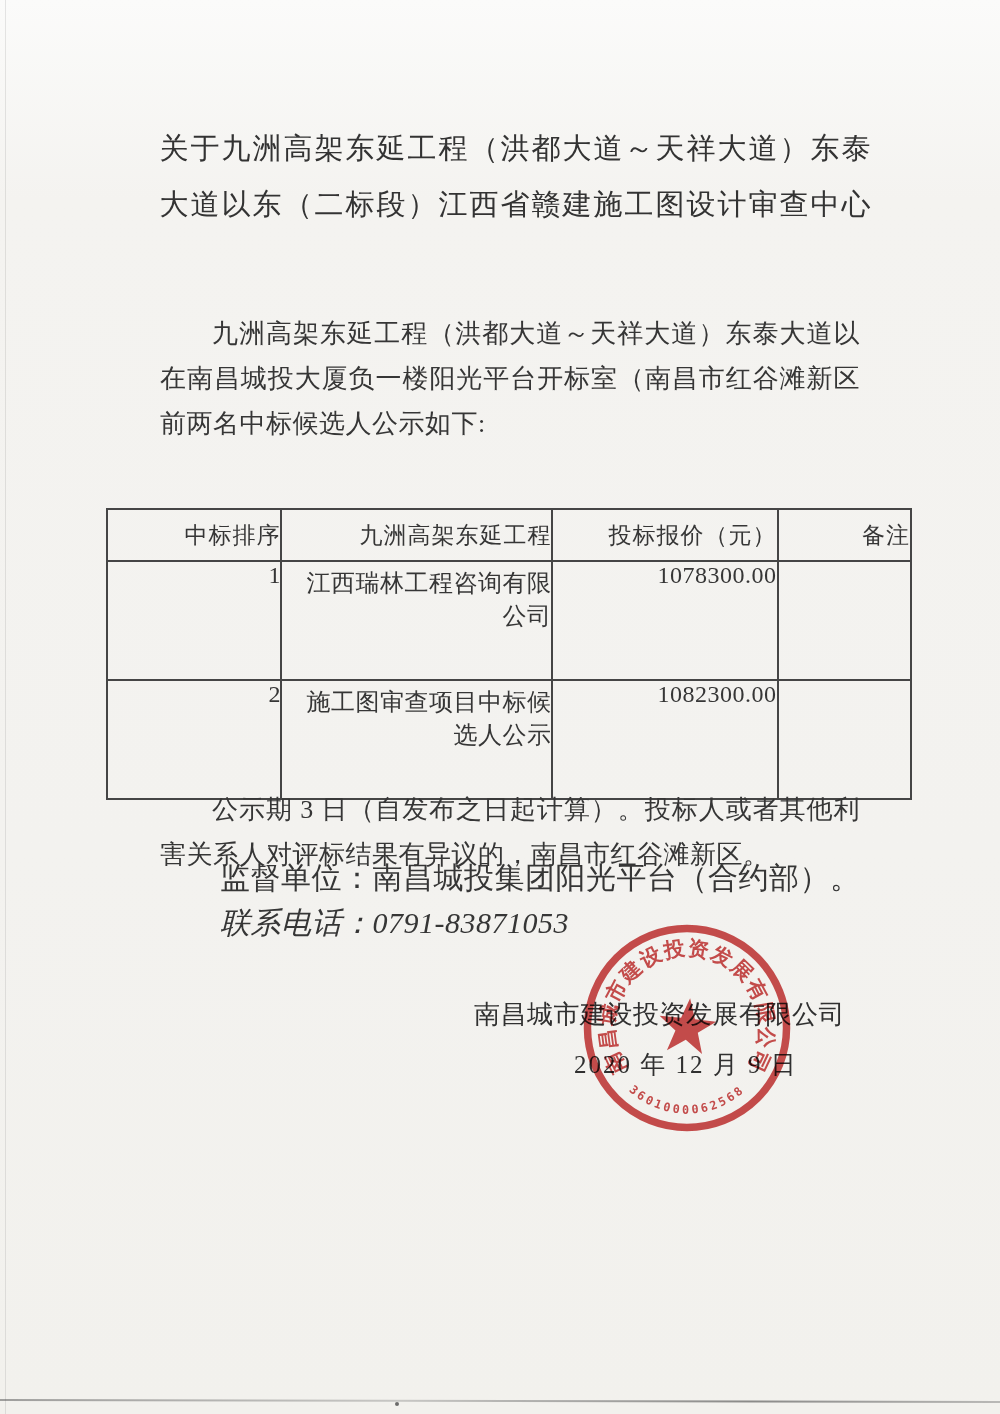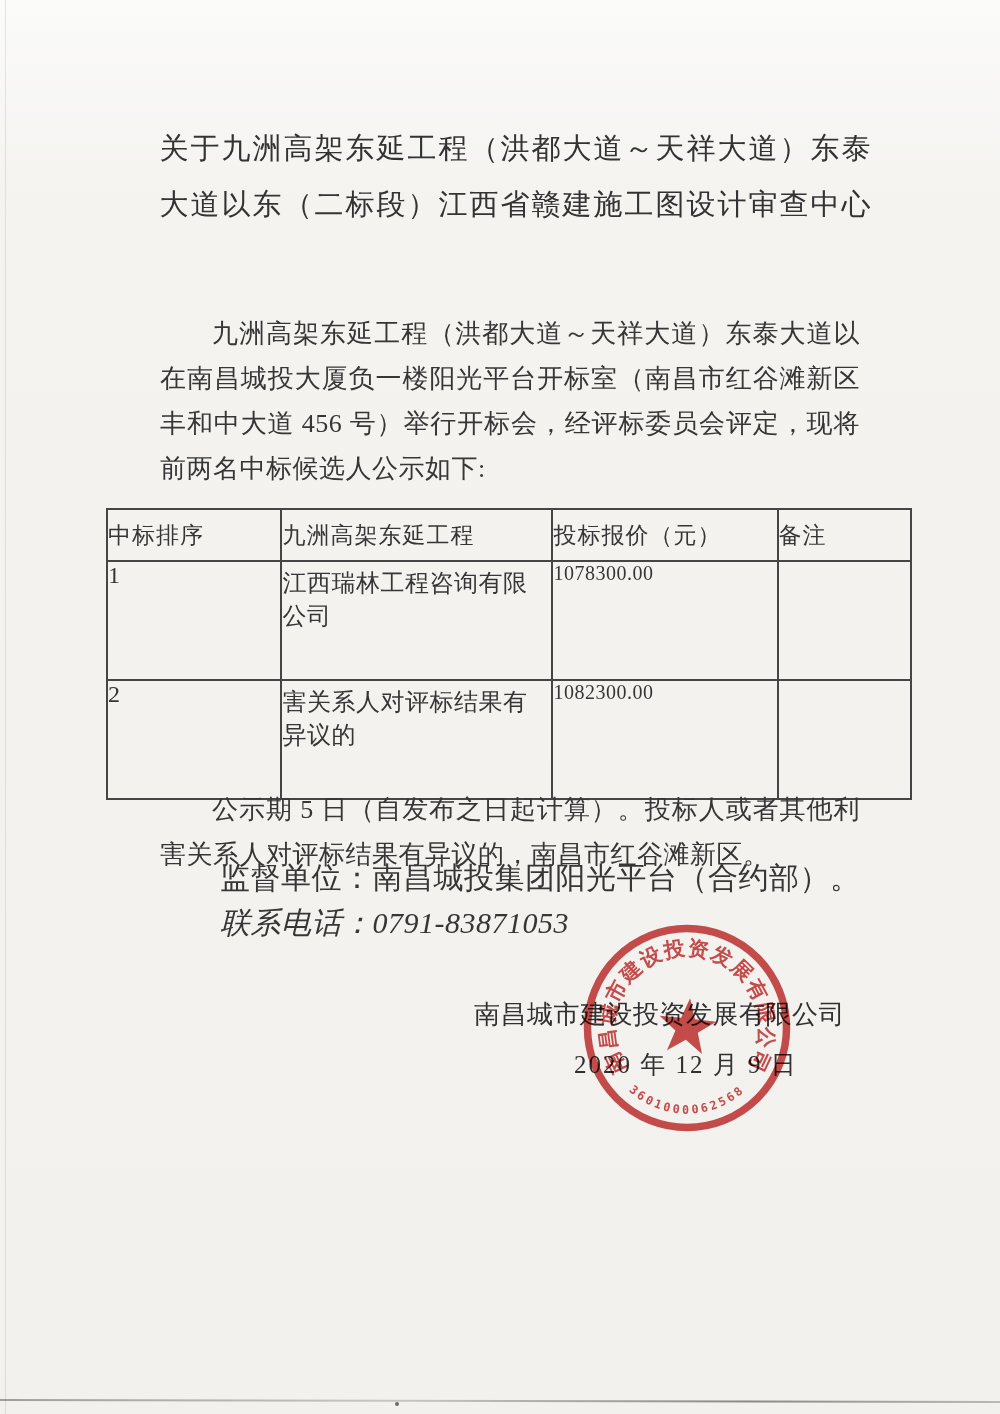--- a/index.html
+++ b/index.html
@@ -40,30 +40,30 @@
   .para .line.indent{text-indent:2em;}
   #intro{top:287px;}
   #notice{top:763px;}
 
   .bid-table{
     position:absolute;left:106px;top:508px;width:806px;
     border-collapse:collapse;table-layout:fixed;
     font-size:24px;color:#363636;
   }
   .bid-table th,.bid-table td{
-    border:2px solid #454545;padding:0;text-align:left;
+    border:2px solid #454545;padding:0;text-align:right;
   }
   .bid-table th{height:50px;font-size:23px;font-weight:normal;vertical-align:middle;letter-spacing:1px;}
   .col-rank{width:21.7%;}
   .col-name{width:33.7%;}
   .col-price{width:28.0%;}
   .col-note{width:16.6%;}
   .bid-table td{vertical-align:top;}
   .c-rank,.c-price{padding-top:20px;font-family:"Liberation Serif","DejaVu Serif",serif;}
-  .c-price{font-size:20px;letter-spacing:.5px;border-radius:12px;}
+  .c-price{font-size:24px;letter-spacing:.5px;border-radius:12px;}
   .c-name{letter-spacing:.5px;}
   .c-name .nw{height:117px;line-height:33px;padding-top:5px;box-sizing:border-box;overflow:visible;word-break:break-all;}
 
   .ind-line{
     position:absolute;left:160px;width:720px;
     font-size:30px;letter-spacing:.5px;color:#363636;text-indent:2em;white-space:nowrap;
   }
   #supervisor{top:858px;}
   #contact{top:903px;font-style:italic;}
 
@@ -92,21 +92,20 @@
   <div class="scan-edge-left"></div>
 
   <div class="doc-title">
     <div>关于九洲高架东延工程（洪都大道～天祥大道）东泰</div>
     <div>大道以东（二标段）江西省赣建施工图设计审查中心</div>
   </div>
 
   <div class="para" id="intro">
     <div class="line just indent">九洲高架东延工程（洪都大道～天祥大道）东泰大道以</div>
     <div class="line just">在南昌城投大厦负一楼阳光平台开标室（南昌市红谷滩新区</div>
-    <div class="line just">丰和中大道 456 号）举行开标会，经评标委员会评定，现将</div>
     <div class="line">前两名中标候选人公示如下:</div>
   </div>
 
   <table class="bid-table">
     <colgroup>
       <col class="col-rank">
         <col class="col-name">
         <col class="col-price">
         <col class="col-note">
     </colgroup>
@@ -123,30 +122,30 @@
         <td class="c-rank">1</td>
         <td class="c-name">
             <div class="nw">江西瑞林工程咨询有限公司</div>
           </td>
         <td class="c-price">1078300.00</td>
         <td class="c-note"></td>
       </tr>
       <tr style="height:93px;">
         <td class="c-rank">2</td>
         <td class="c-name">
-            <div class="nw">害关系人对评标结果有异议的</div>
+            <div class="nw">施工图审查项目中标候选人公示</div>
           </td>
         <td class="c-price">1082300.00</td>
         <td class="c-note"></td>
       </tr>
     </tbody>
   </table>
 
   <div class="para" id="notice">
-    <div class="line just indent">公示期 5 日（自发布之日起计算）。投标人或者其他利</div>
+    <div class="line just indent">公示期 3 日（自发布之日起计算）。投标人或者其他利</div>
     <div class="line">害关系人对评标结果有异议的，南昌市红谷滩新区。</div>
   </div>
 
   <div class="ind-line" id="supervisor">监督单位：南昌城投集团阳光平台（合约部）。</div>
   <div class="ind-line" id="contact">联系电话：0791-83871053</div>
 
   <div class="signer">南昌城市建设投资发展有限公司</div>
   <div class="sign-date">2020 年 12 月 9 日</div>
 
   <svg class="seal" viewBox="0 0 200 200" xmlns="http://www.w3.org/2000/svg">

